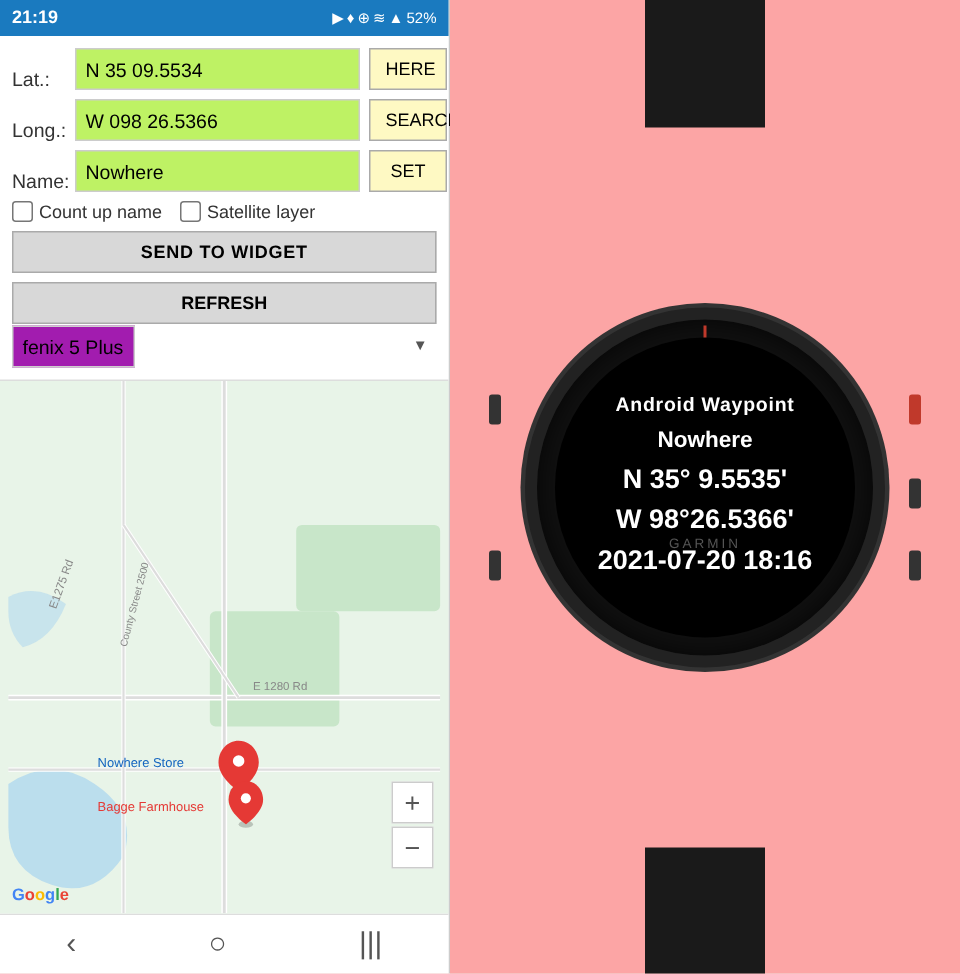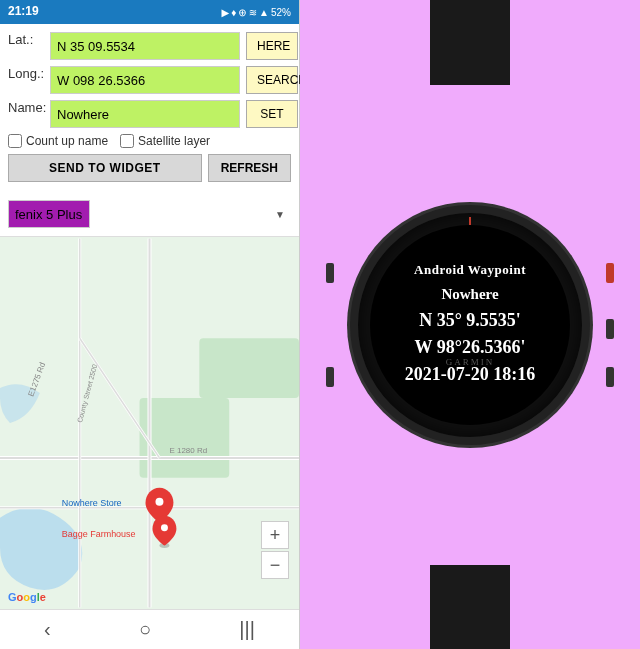--- a/index.html
+++ b/index.html
@@ -37,21 +37,21 @@
 
     
     .form-area {
       padding: 8px;
       background: #fff;
       border-bottom: 1px solid #ddd;
     }
 
     .form-row {
       display: flex;
-      align-items: flex-start;
+      align-items: flex-end;
       margin-bottom: 6px;
     }
 
     .form-label {
       width: 42px;
       font-size: 13px;
       color: #333;
       flex-shrink: 0;
     }
 
@@ -92,21 +92,22 @@
     }
 
     .checkbox-item input[type="checkbox"] {
       width: 14px;
       height: 14px;
     }
 
     .action-row {
       display: flex;
       gap: 6px;
-      margin-bottom: 18px;
+      margin-bottom: 1px;
+      flex-direction: column;
     }
 
     .btn-send {
       flex: 1;
       padding: 6px;
       font-size: 12px;
       border: 1px solid #aaa;
       background: #d8d8d8;
       cursor: pointer;
       text-align: center;
@@ -220,25 +221,24 @@
     .nav-btn {
       font-size: 20px;
       color: #555;
       cursor: pointer;
       padding: 4px 16px;
     }
 
     
     .watch-panel {
       flex: 1;
-      background: #f0abfc;
+      background: #fca5a5;
       display: flex;
       align-items: center;
       justify-content: center;
-      font-family: Liberation Serif, serif;
     }
 
     .watch-container {
       position: relative;
       width: 290px;
       height: 560px;
       display: flex;
       align-items: center;
       justify-content: center;
     }

